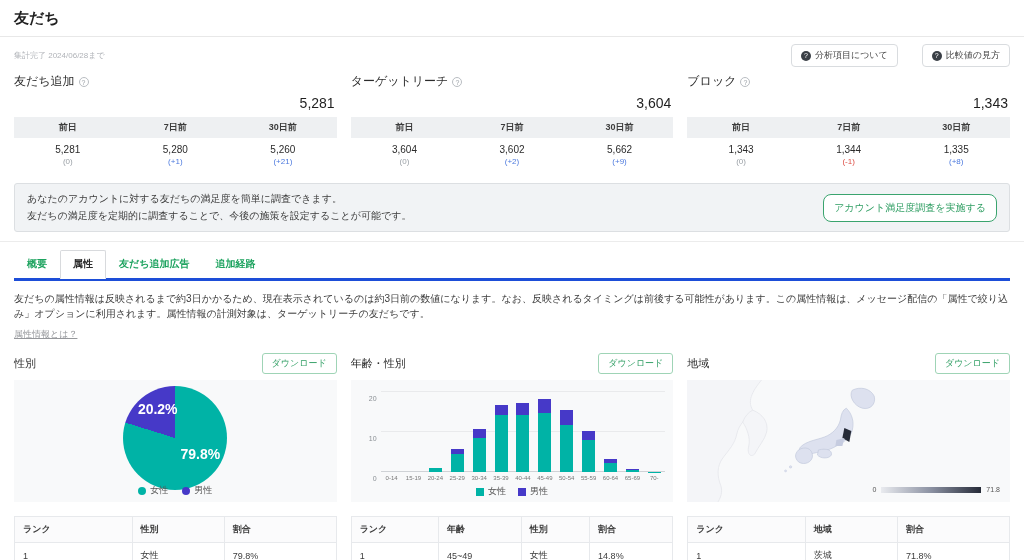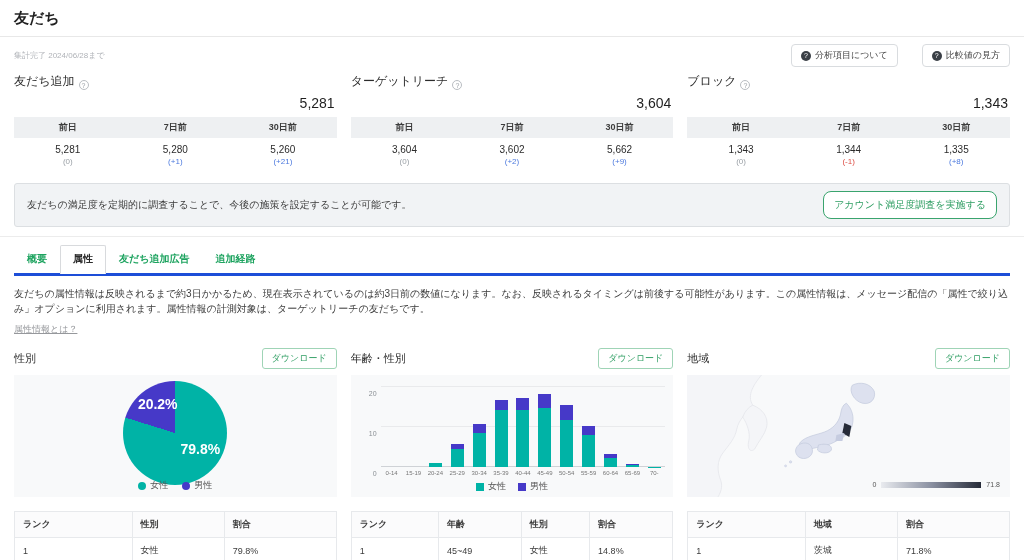--- a/index.html
+++ b/index.html
@@ -14,21 +14,21 @@
   .agg-note { font-size:8px; color:#b0b3b8; }
   .help-btns { display:flex; gap:24px; }
   .help-btn { display:flex; align-items:center; gap:4px; font-size:9px; color:#444;
     background:#fff; border:1px solid #d9dcdf; border-radius:4px; padding:4px 9px; cursor:pointer; }
   .qmark { width:10px; height:10px; border-radius:50%; background:#3a3f46; color:#fff;
     font-size:7px; line-height:10px; text-align:center; display:inline-block; }
   .qmark::before { content:"?"; }
 
   
   .stats-grid { display:grid; grid-template-columns:1fr 1fr 1fr; gap:14px; padding:4px 14px 0; }
-  .stat-title-row { display:flex; align-items:flex-end; gap:4px; }
+  .stat-title-row { display:flex; align-items:center; gap:4px; }
   .stat-title { font-size:12px; color:#2b2b2b; }
   .info-icon { width:10px; height:10px; border-radius:50%; border:1px solid #b9bdc2; color:#9aa0a6;
     font-size:7px; line-height:9px; text-align:center; display:inline-block; cursor:pointer; }
   .info-icon::before { content:"?"; }
   .stat-total { text-align:right; font-size:14px; color:#1f1f1f; margin:5px 2px 6px 0; }
   .stat-thead { display:flex; background:#eef0f2; }
   .stat-thead span { flex:1; text-align:center; font-size:9px; font-weight:bold; color:#3c3c3c; padding:4px 0; }
   .stat-tbody { display:flex; }
   .stat-cell { flex:1; text-align:center; padding:6px 0 4px; }
   .stat-val { font-size:10px; color:#2b2b2b; }
@@ -198,20 +198,21 @@
       <div class="stat-cell">
           <div class="stat-val">1,335</div>
           <div class="stat-delta d-up">(+8)</div>
         </div>
     </div>
   </section>
 </div>
 
 <div class="notice">
   <div class="notice-text">
+    <div>あなたのアカウントに対する友だちの満足度を簡単に調査できます。</div>
     <div>友だちの満足度を定期的に調査することで、今後の施策を設定することが可能です。</div>
   </div>
   <button class="survey-btn">アカウント満足度調査を実施する</button>
 </div>
 
 <div class="tabs-section">
   <div class="tab-row">
     <div class="tab">概要</div>
     <div class="tab active">属性</div>
     <div class="tab">友だち追加広告</div>

